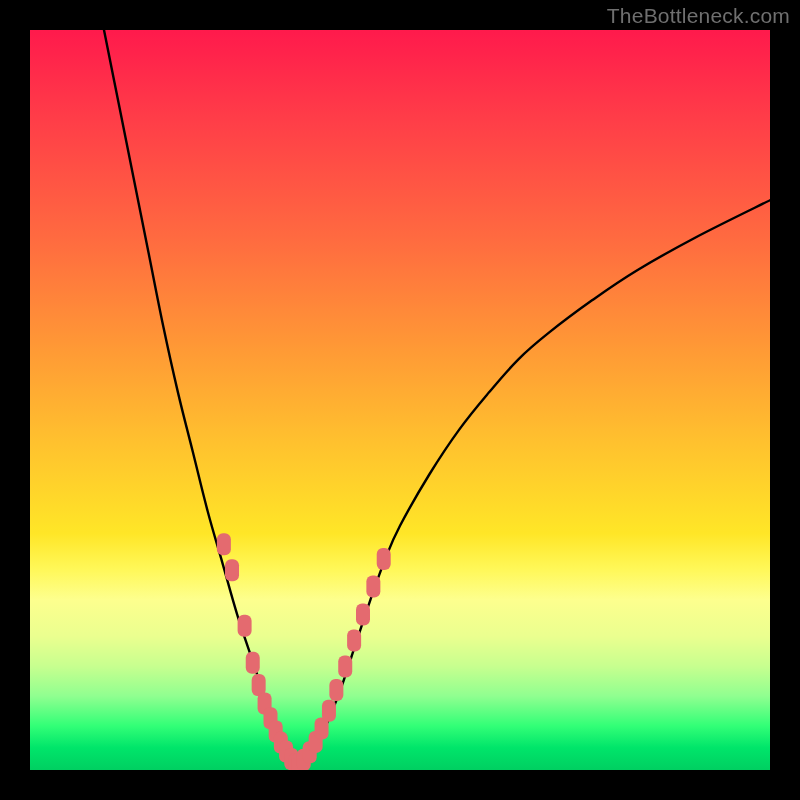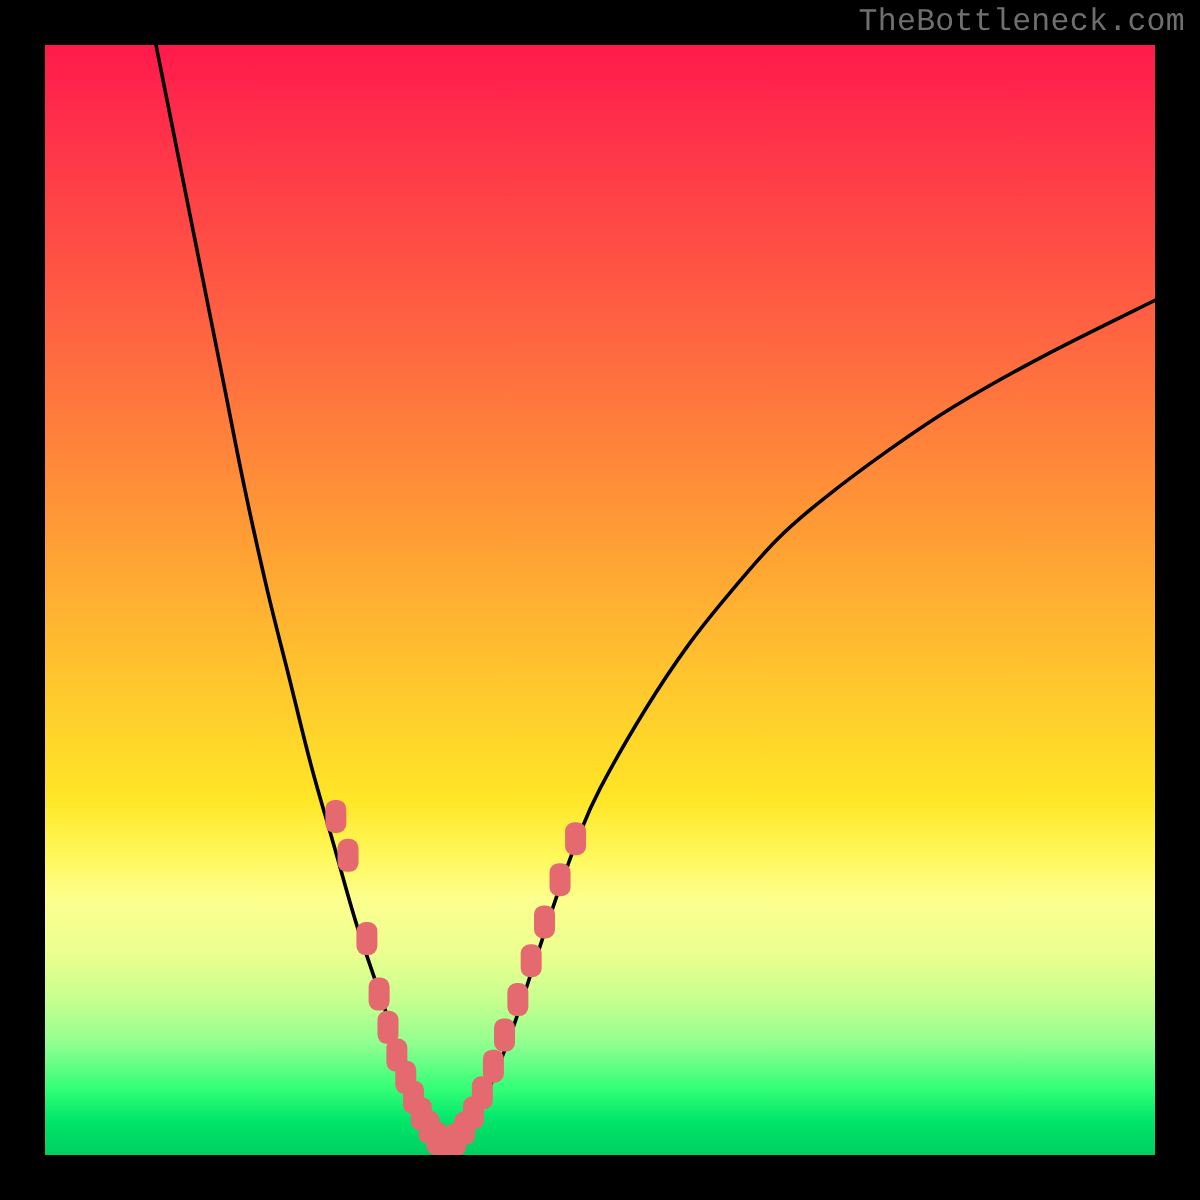--- a/index.html
+++ b/index.html
@@ -51,21 +51,20 @@
   }
   .watermark {
     position: absolute;
     top: 4px;
     right: 10px;
     color: #6f6f6f;
     font-size: 21px;
     font-weight: 500;
     letter-spacing: 0.2px;
     user-select: none;
-    font-family: Liberation Mono, monospace;
   }
 </style>
 </head>
 <body>
 
 <div class="frame">
   <div class="watermark">TheBottleneck.com</div>
   <div class="plot">
     <svg id="chart-svg" width="740" height="740" viewBox="0 0 740 740">
         <path d="M 74.00 0.00 C 76.66 13.32, 83.47 47.36, 88.80 74.00 C 94.13 100.64, 98.27 121.36, 103.60 148.00 C 108.93 174.64, 113.07 195.36, 118.40 222.00 C 123.73 248.64, 127.87 270.69, 133.20 296.00 C 138.53 321.31, 142.67 339.96, 148.00 362.60 C 153.33 385.24, 157.47 400.49, 162.80 421.80 C 168.13 443.11, 172.27 461.02, 177.60 481.00 C 182.93 500.98, 187.07 514.15, 192.40 532.80 C 197.73 551.45, 201.87 567.28, 207.20 584.60 C 212.53 601.92, 218.00 617.01, 222.00 629.00 C 226.00 640.99, 226.74 643.21, 229.40 651.20 C 232.06 659.19, 234.14 666.07, 236.80 673.40 C 239.46 680.73, 241.54 685.24, 244.20 691.90 C 246.86 698.56, 248.94 704.41, 251.60 710.40 C 254.26 716.39, 256.34 720.54, 259.00 725.20 C 261.66 729.86, 265.07 734.30, 266.40 736.30" fill="none" stroke="#000000" stroke-width="2.4" stroke-linecap="round" stroke-linejoin="round"></path>

